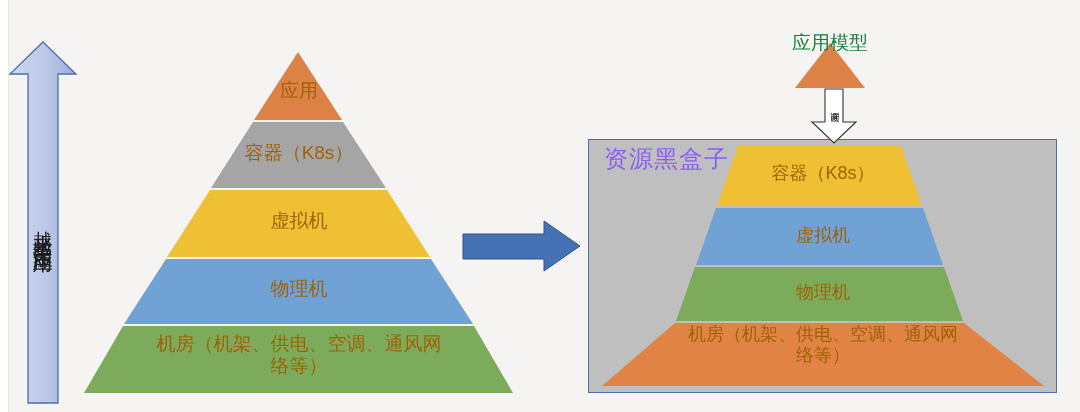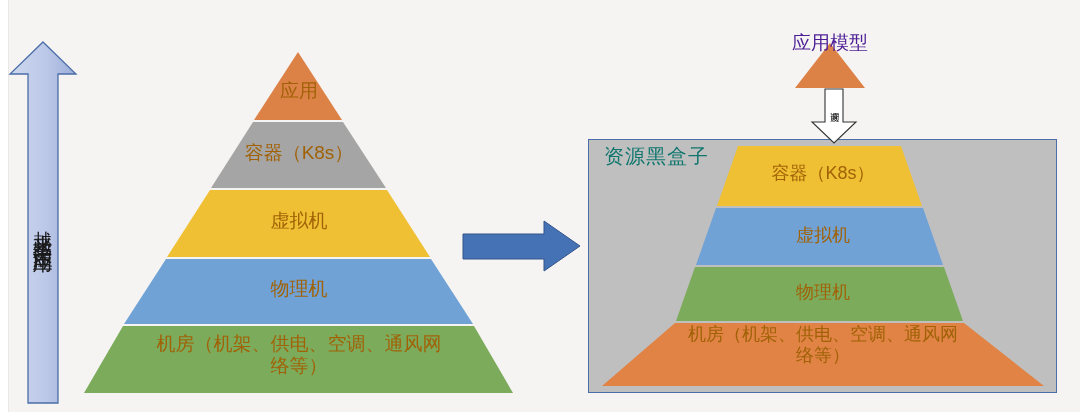--- a/index.html
+++ b/index.html
@@ -91,22 +91,22 @@
     position: absolute;
     left: 588px; top: 139px;
     width: 469px; height: 254px;
     background: #bfbfbf;
     border: 1.5px solid #4b6ea8;
     box-sizing: border-box;
   }
   .black-box-title {
     position: absolute;
     left: 604px; top: 143px;
-    font-size: 20px;
-    color: #0f766e;
+    font-size: 24px;
+    color: #8b5cf6;
     letter-spacing: 1px;
   }
 
   
   #right-trap { left: 601px; top: 145px; width: 444px; height: 243px; }
   #right-trap .layer-label { font-size: 18px; }
   #right-trap .rl-0 { top: 18px; }
   #right-trap .rl-1 { top: 80px; }
   #right-trap .rl-2 { top: 137px; }
   #right-trap .rl-3 { top: 179px; }
@@ -118,21 +118,21 @@
     width: 72px; height: 47px;
   }
   .app-model svg { display: block; }
   .app-model-label {
     position: absolute;
     left: 786px; top: 32px;
     width: 88px;
     text-align: center;
     font-size: 19px;
     line-height: 1.15;
-    color: #4c1d95;
+    color: #15803d;
   }
 
   
   .down-arrow {
     position: absolute;
     left: 810px; top: 88px;
     width: 48px; height: 56px;
   }
   .down-arrow svg { display: block; }
   .down-arrow-label {

